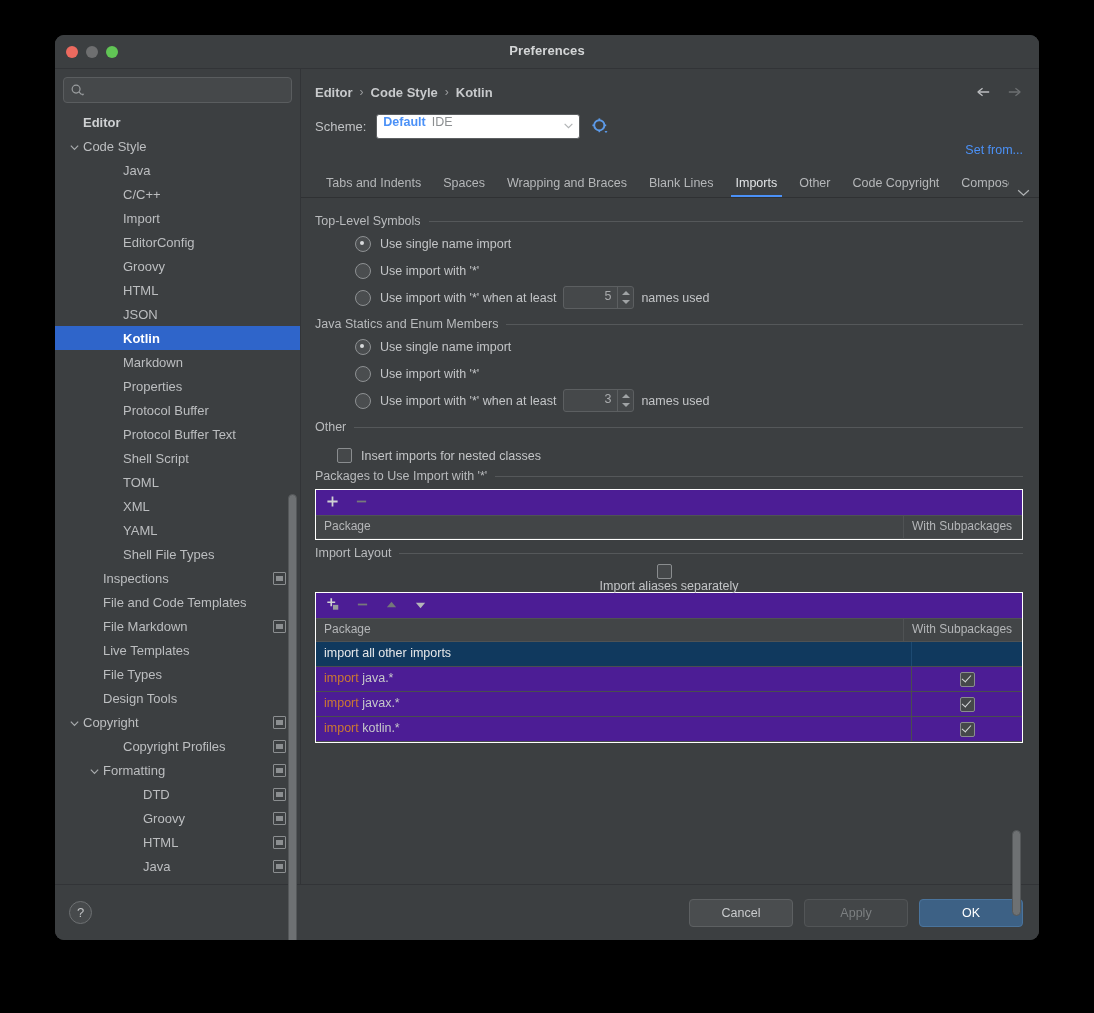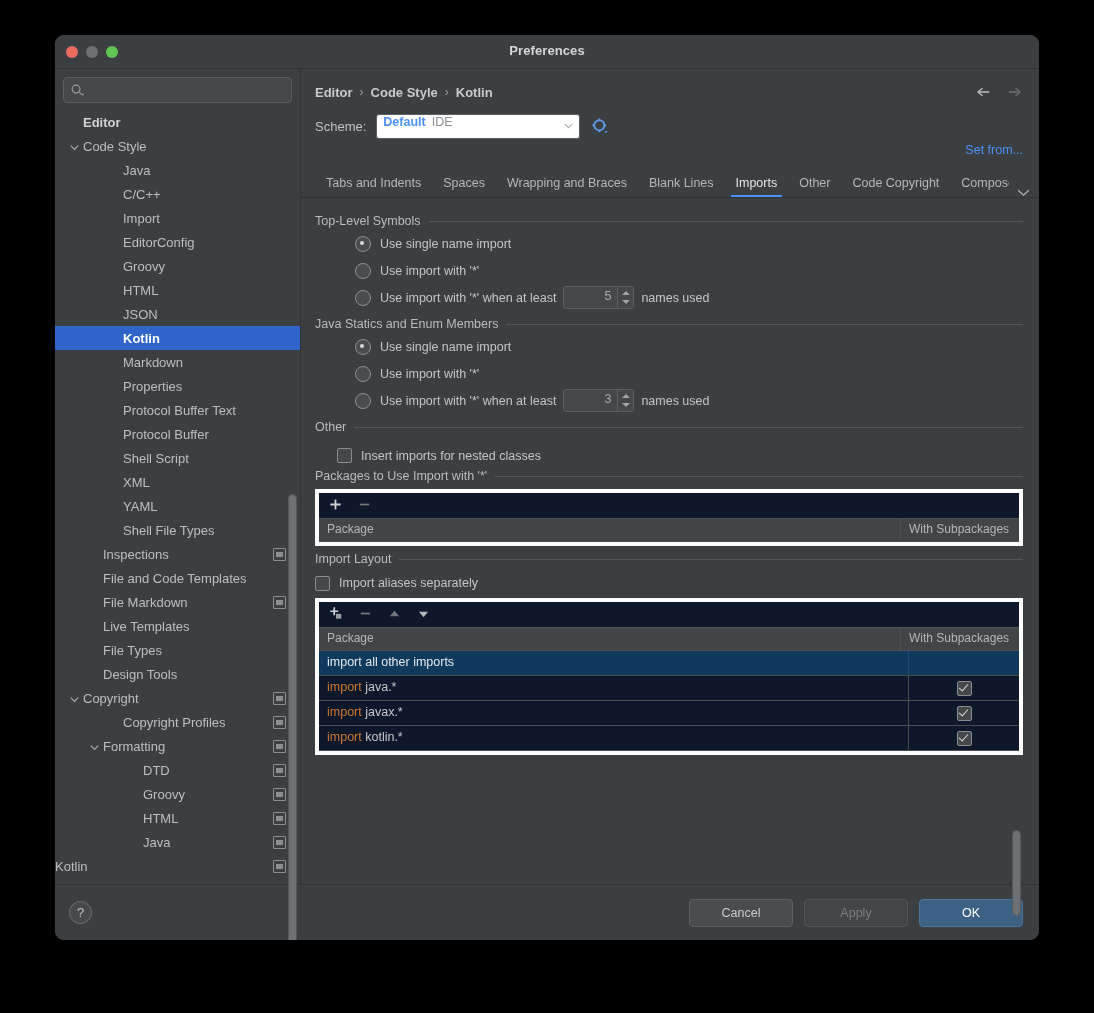--- a/index.html
+++ b/index.html
@@ -280,22 +280,22 @@
     display: flex;
     flex-direction: column;
     align-items: center;
     justify-content: space-around;
     padding: 2px 0;
   }
   .tri-up { width: 0;height: 0;border-left: 4px solid transparent;border-right: 4px solid transparent;border-bottom: 4px solid #a0a3a5; }
   .tri-dn { width: 0;height: 0;border-left: 4px solid transparent;border-right: 4px solid transparent;border-top: 4px solid #a0a3a5; }
   
   .tbl {
-    border: 4px solid #ffffff;
-    background: #0f172a;
+    border: 1px solid #ffffff;
+    background: #4c1d95;
     margin-top: 6px;
   }
   .tbl-toolbar {
     height: 25px;
     display: flex;
     align-items: center;
     padding-left: 10px;
     gap: 16px;
     border-bottom: 1px solid #4f5254;
   }
@@ -345,20 +345,21 @@
     border: solid #d7d9db;
     border-width: 0 1.6px 1.6px 0;
     transform: rotate(42deg);
   }
   .layout-check-row {
     display: flex; align-items: center;
     height: 26px;
     font-size: 12.5px;
     color: #c3c5c7;
     margin-top: 4px;
+    flex-direction: column;
   }
   
   .footer {
     height: 55px;
     flex: none;
     border-top: 1px solid #323437;
     background: #3c3f41;
     display: flex;
     align-items: center;
     padding: 0 16px 0 14px;
@@ -462,29 +463,33 @@
           <div class="tree-item">
             <span class="chev" style="margin-left: 54px;"></span>
             <span class="label">Markdown</span>
           </div>
           <div class="tree-item">
             <span class="chev" style="margin-left: 54px;"></span>
             <span class="label">Properties</span>
           </div>
           <div class="tree-item">
             <span class="chev" style="margin-left: 54px;"></span>
+            <span class="label">Protocol Buffer</span>
+          </div>
+          <div class="tree-item">
+            <span class="chev" style="margin-left: 54px;"></span>
             <span class="label">Protocol Buffer Text</span>
           </div>
           <div class="tree-item">
             <span class="chev" style="margin-left: 54px;"></span>
-            <span class="label">Protocol Buffer</span>
-          </div>
-          <div class="tree-item">
-            <span class="chev" style="margin-left: 54px;"></span>
             <span class="label">Shell Script</span>
+          </div>
+          <div class="tree-item">
+            <span class="chev" style="margin-left: 54px;"></span>
+            <span class="label">TOML</span>
           </div>
           <div class="tree-item">
             <span class="chev" style="margin-left: 54px;"></span>
             <span class="label">XML</span>
           </div>
           <div class="tree-item">
             <span class="chev" style="margin-left: 54px;"></span>
             <span class="label">YAML</span>
           </div>
           <div class="tree-item">

